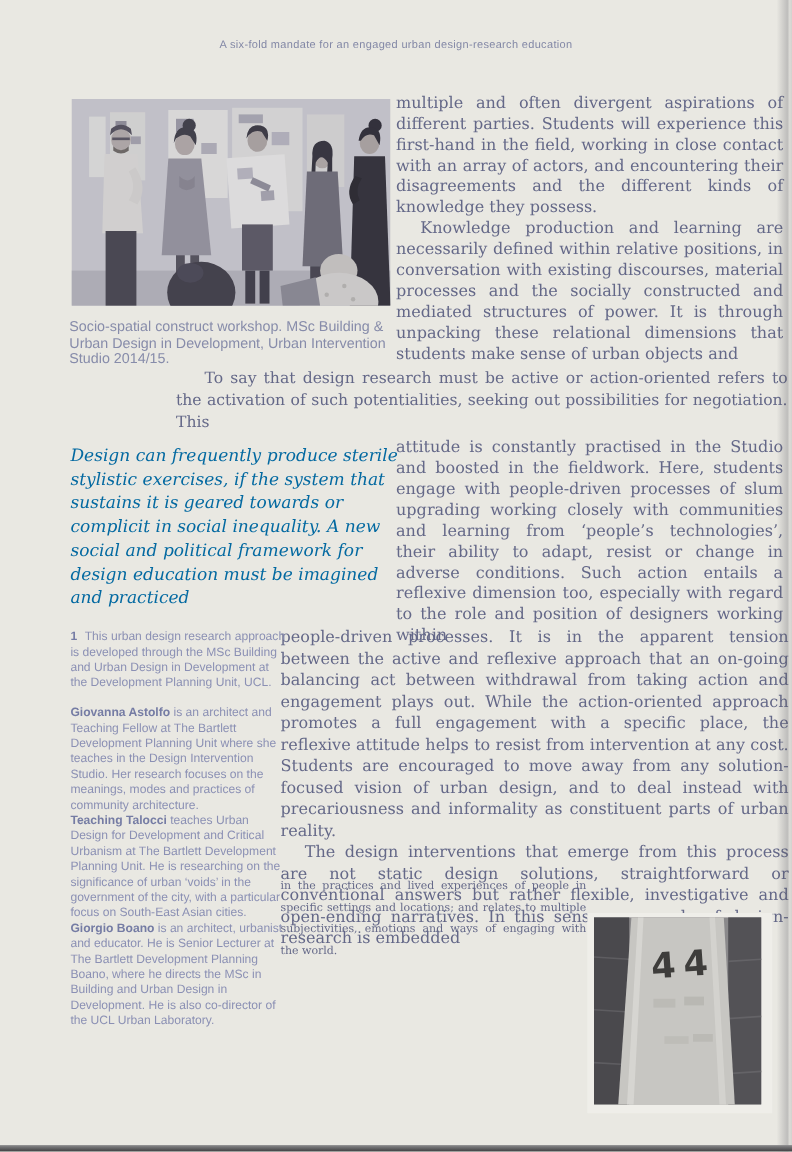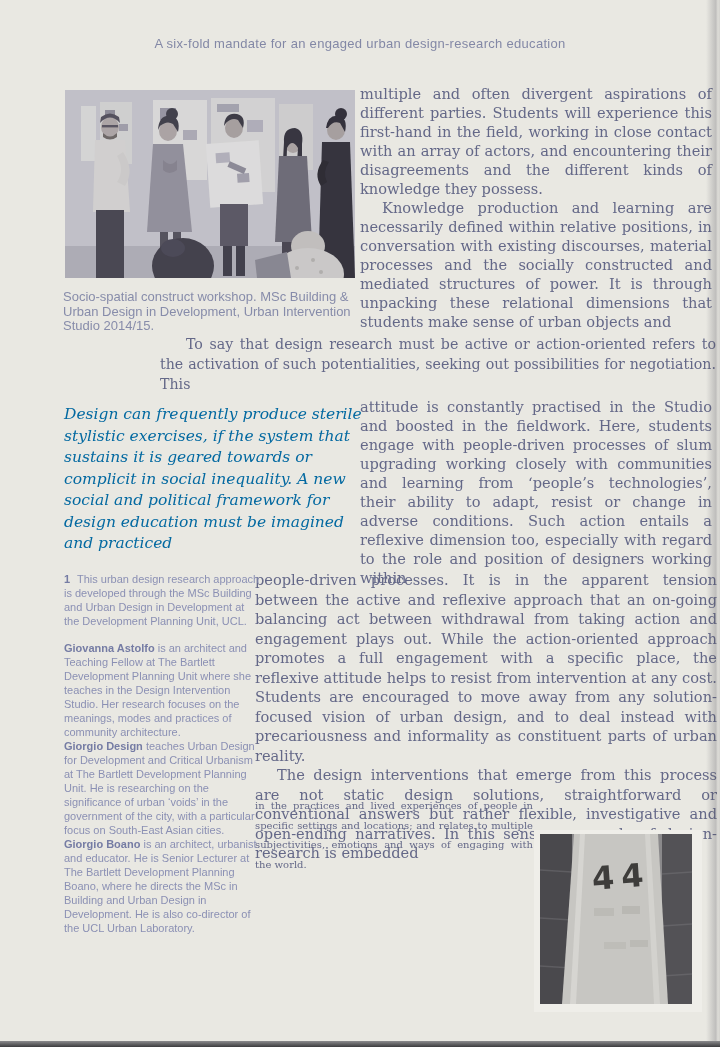--- a/index.html
+++ b/index.html
@@ -7,21 +7,21 @@
     position:relative;
     width:720px;height:1047px;
     background:#e9e8e2;
     overflow:hidden;
     font-family:"Liberation Sans",sans-serif;
   }
   
   .running-head{
     position:absolute;top:36px;left:0;width:720px;
     text-align:center;
-    font-size:13px;letter-spacing:.3px;
+    font-size:10px;letter-spacing:.3px;
     color:#8388a6;
   }
   
   .photo-top{position:absolute;left:65px;top:90px;width:290px;height:188px;margin:0;}
   .photo-bottom{position:absolute;left:534px;top:830px;width:168px;height:182px;margin:0;
     background:#efeee9;padding:0;}
   
   .caption{
     position:absolute;left:63px;top:290px;width:312px;
     font-size:13px;line-height:14.5px;color:#878caa;
@@ -173,21 +173,21 @@
 
   <div class="serif blockE">
     <p>in the practices and lived experiences of people in specific settings and locations; and relates to multiple subjectivities, emotions and ways of engaging with the world.</p>
   </div>
 
   <div class="pull-quote">Design can frequently produce sterile stylistic exercises, if the system that sustains it is geared towards or complicit in social inequality. A new social and political framework for design education must be imagined and practiced</div>
 
   <aside class="sidebar">
     <p class="footnote"><b>1</b><span> This urban design research approach is developed through the MSc Building and Urban Design in Development at the Development Planning Unit, UCL.</span></p>
     <p class="bio"><b>Giovanna Astolfo</b><span> is an architect and Teaching Fellow at The Bartlett Development Planning Unit where she teaches in the Design Intervention Studio. Her research focuses on the meanings, modes and practices of community architecture.</span></p>
-    <p class="bio"><b>Giorgio Design</b><span> teaches Urban Design for Development and Critical Urbanism at The Bartlett Development Planning Unit. He is researching on the significance of urban ‘voids’ in the government of the city, with a particular focus on South-East Asian cities.</span></p>
+    <p class="bio"><b>Teaching Talocci</b><span> teaches Urban Design for Development and Critical Urbanism at The Bartlett Development Planning Unit. He is researching on the significance of urban ‘voids’ in the government of the city, with a particular focus on South-East Asian cities.</span></p>
     <p class="bio"><b>Giorgio Boano</b><span> is an architect, urbanist and educator. He is Senior Lecturer at The Bartlett Development Planning Boano, where he directs the MSc in Building and Urban Design in Development. He is also co-director of the UCL Urban Laboratory.</span></p>
   </aside>
 
   <figure class="photo-bottom">
     <svg width="168" height="182" viewBox="0 0 168 182">
       <rect width="168" height="182" fill="#efeee9"></rect>
       <rect x="6" y="4" width="152" height="170" fill="#8a898b"></rect>
 
       <rect x="6" y="4" width="32" height="170" fill="#4a494d"></rect>
       <line x1="6" y1="40" x2="38" y2="42" stroke="#5e5d61" stroke-width="1.5"></line>

